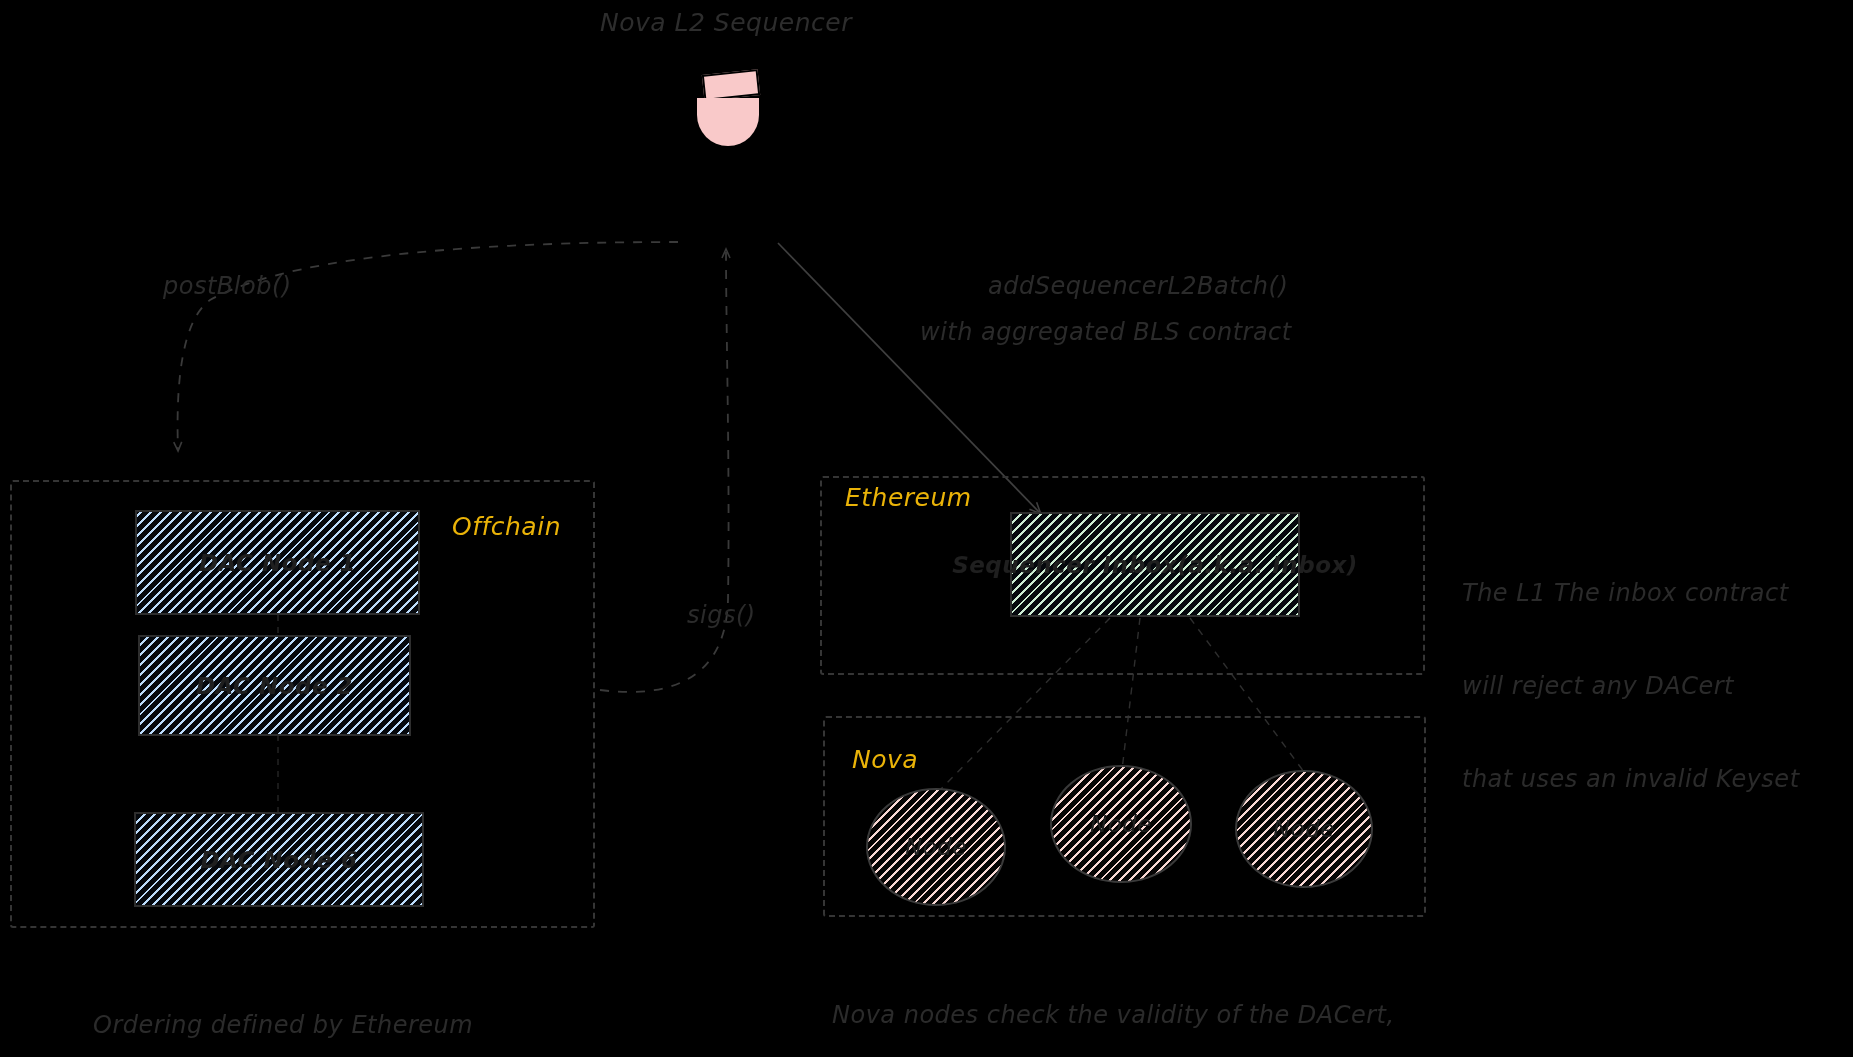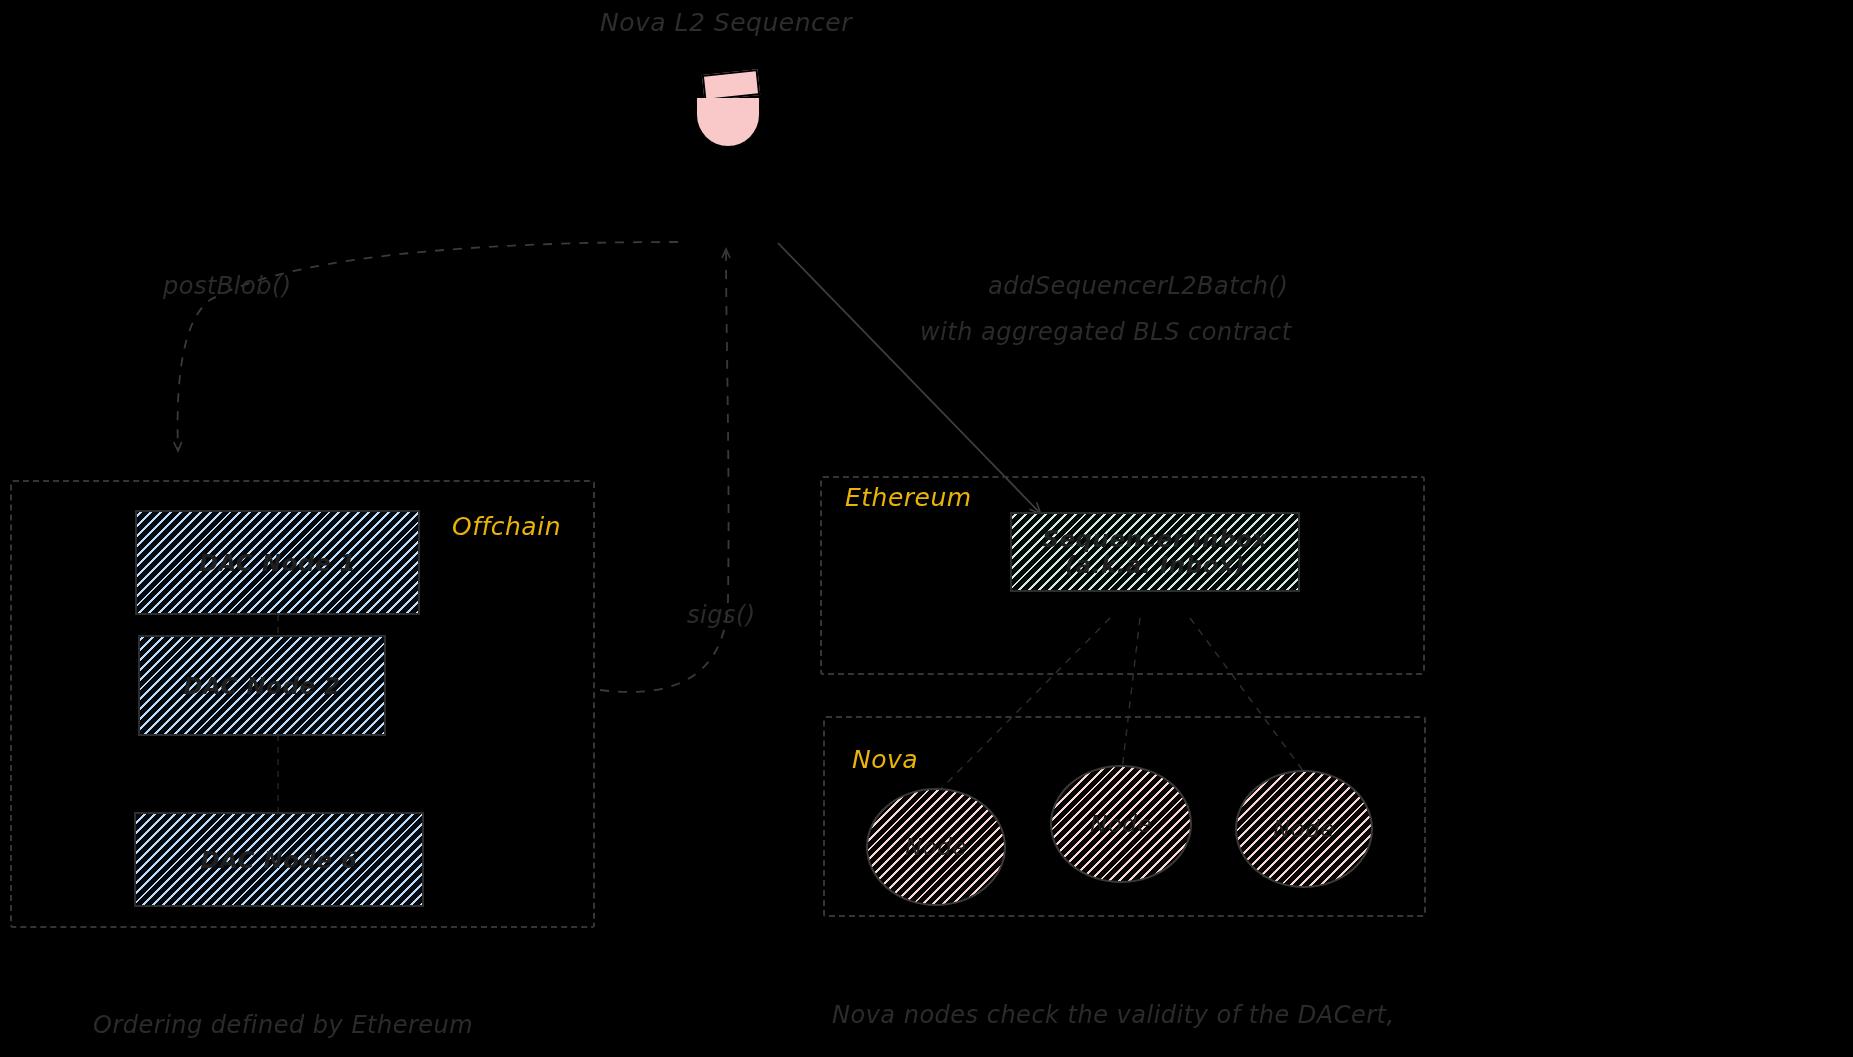--- a/index.html
+++ b/index.html
@@ -175,51 +175,56 @@
   <div class="abs hand edge-label" style="left:988px; top:272px;">addSequencerL2Batch()</div>
   <div class="abs hand edge-label" style="left:920px; top:318px;">with aggregated BLS contract</div>
 
   <div class="group-box" style="left:10px; top:480px; width:585px; height:448px;"></div>
   <div class="abs hand group-label" style="left:452px; top:512px;">Offchain</div>
 
   <div class="hatch-box hatch-blue" style="left:135px; top:510px; width:285px; height:105px;">
     <span class="hand node-label">DAC Node 1</span>
   </div>
 
-  <div class="hatch-box hatch-blue" style="left:138px; top:635px; width:248px; height:101px;">
+  <div class="hatch-box hatch-blue" style="left:138px; top:635px; width:273px; height:101px;">
     <span class="hand node-label">DAC Node 2</span>
   </div>
 
   <div class="hatch-box hatch-blue" style="left:134px; top:812px; width:290px; height:95px;">
     <span class="hand node-label">DAC Node 6</span>
   </div>
 
   <div class="group-box" style="left:820px; top:476px; width:605px; height:199px;"></div>
   <div class="abs hand group-label" style="left:845px; top:483px;">Ethereum</div>
 
-  <div class="hatch-box hatch-green" style="left:1010px; top:512px; width:290px; height:80px; flex-direction:column;">
+  <div class="hatch-box hatch-green" style="left:1010px; top:512px; width:290px; height:105px; flex-direction:row;">
     <span class="hand node-label">Sequencer Inbox</span>
     <span class="hand node-label">(a.k.a. Inbox)</span>
   </div>
 
   <div class="group-box" style="left:823px; top:716px; width:603px; height:201px;"></div>
   <div class="abs hand group-label" style="left:852px; top:745px;">Nova</div>
 
   <div class="ellipse-node hatch-pink" style="left:866px; top:788px; width:140px; height:118px;">
     <span class="hand node-label">Node</span>
   </div>
 
   <div class="ellipse-node hatch-pink" style="left:1050px; top:765px; width:142px; height:118px;">
     <span class="hand node-label">Node</span>
   </div>
 
   <div class="ellipse-node hatch-pink" style="left:1235px; top:770px; width:138px; height:118px;">
     <span class="hand node-label">Node</span>
   </div>
 
+  <div class="abs hand annot" style="left:1462px; top:516px; width:380px;">
+    <div>The L1 The inbox contract</div>
+    <div>will reject any DACert</div>
+    <div>that uses an invalid Keyset</div>
+  </div>
 
   <div class="abs hand annot" style="left:93px; top:948px; width:520px;">
     <div>Ordering defined by Ethereum</div>
     
     
   </div>
 
   <div class="abs hand annot" style="left:832px; top:938px; width:800px;">
     <div>Nova nodes check the validity of the DACert,</div>
     

